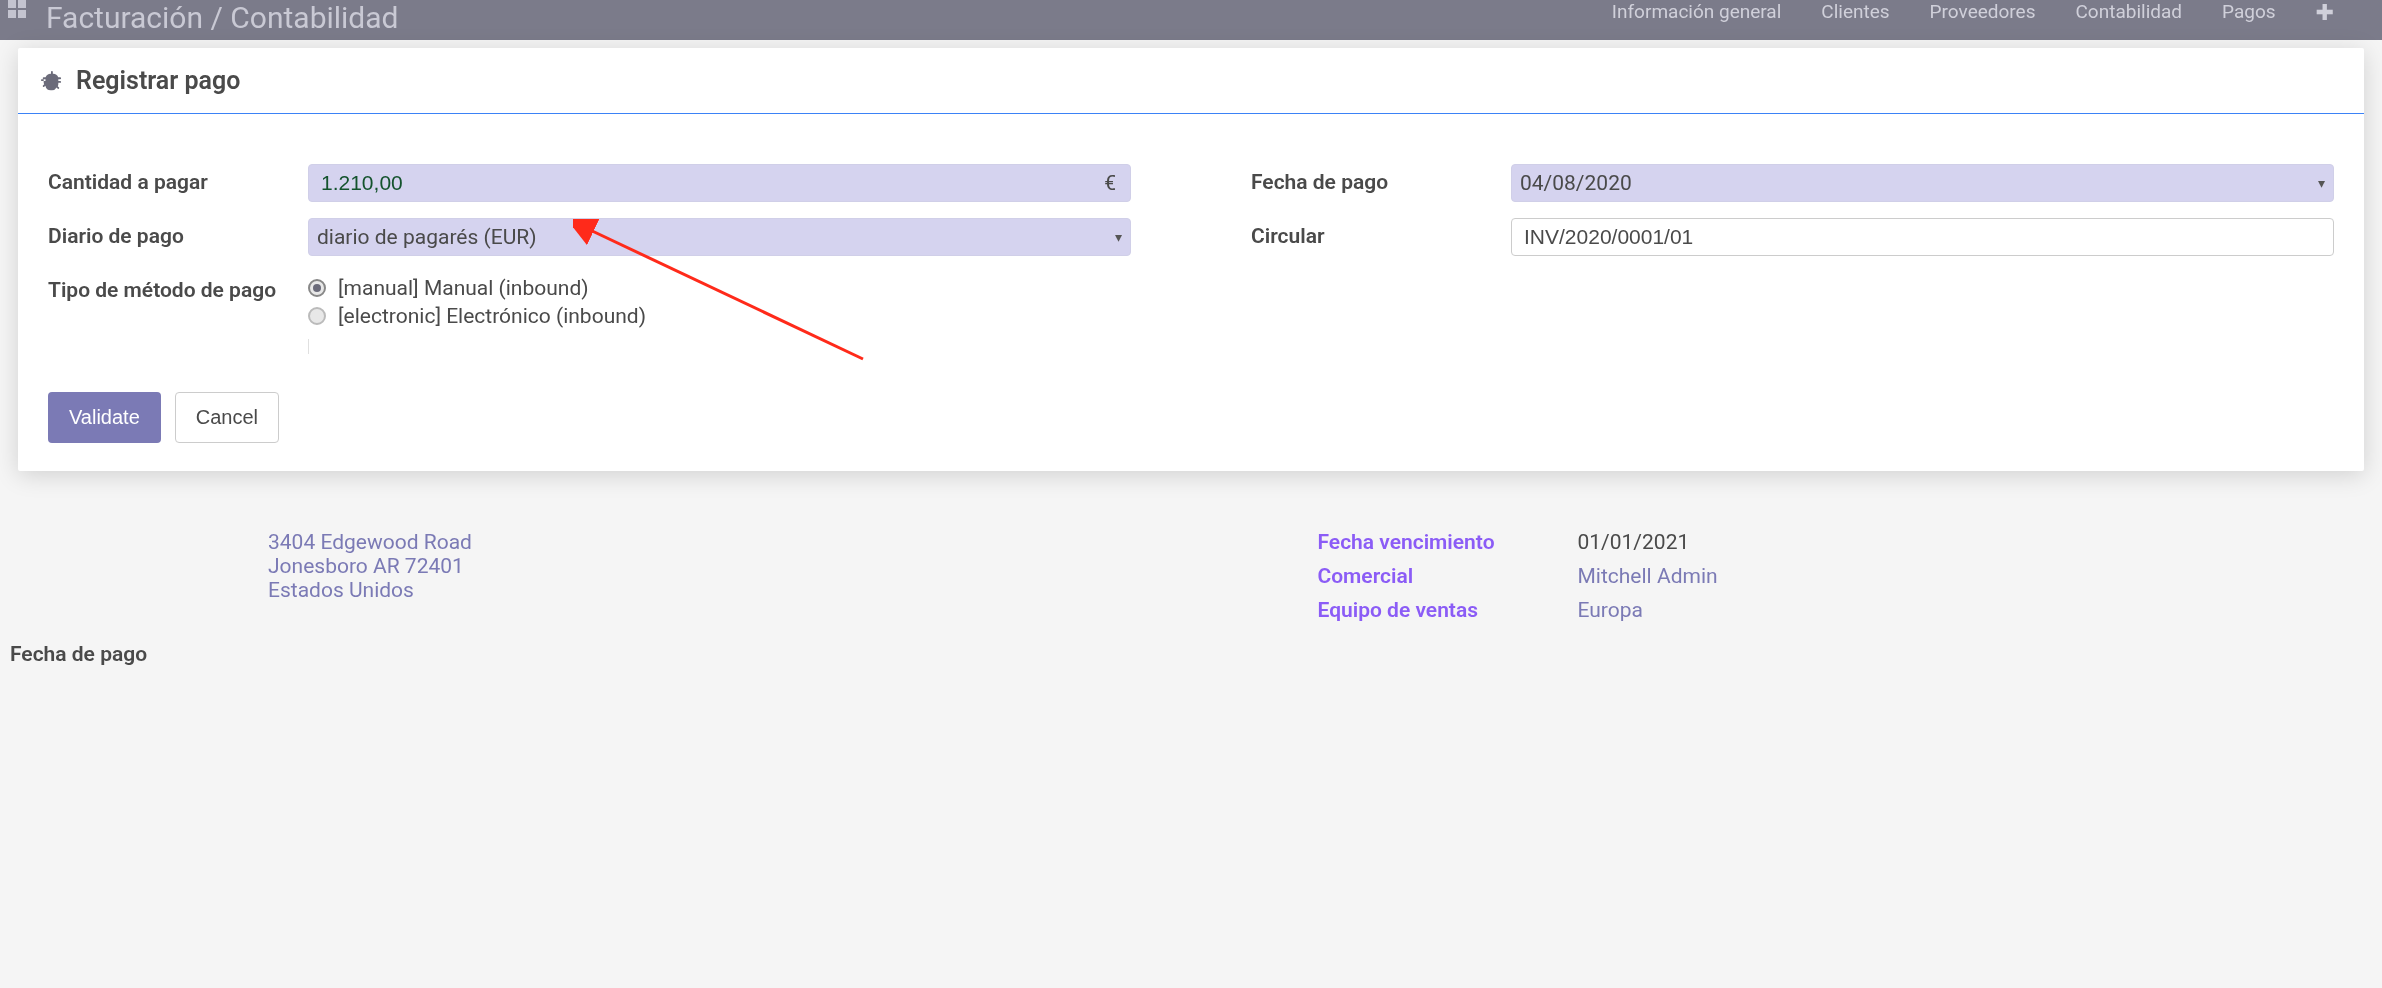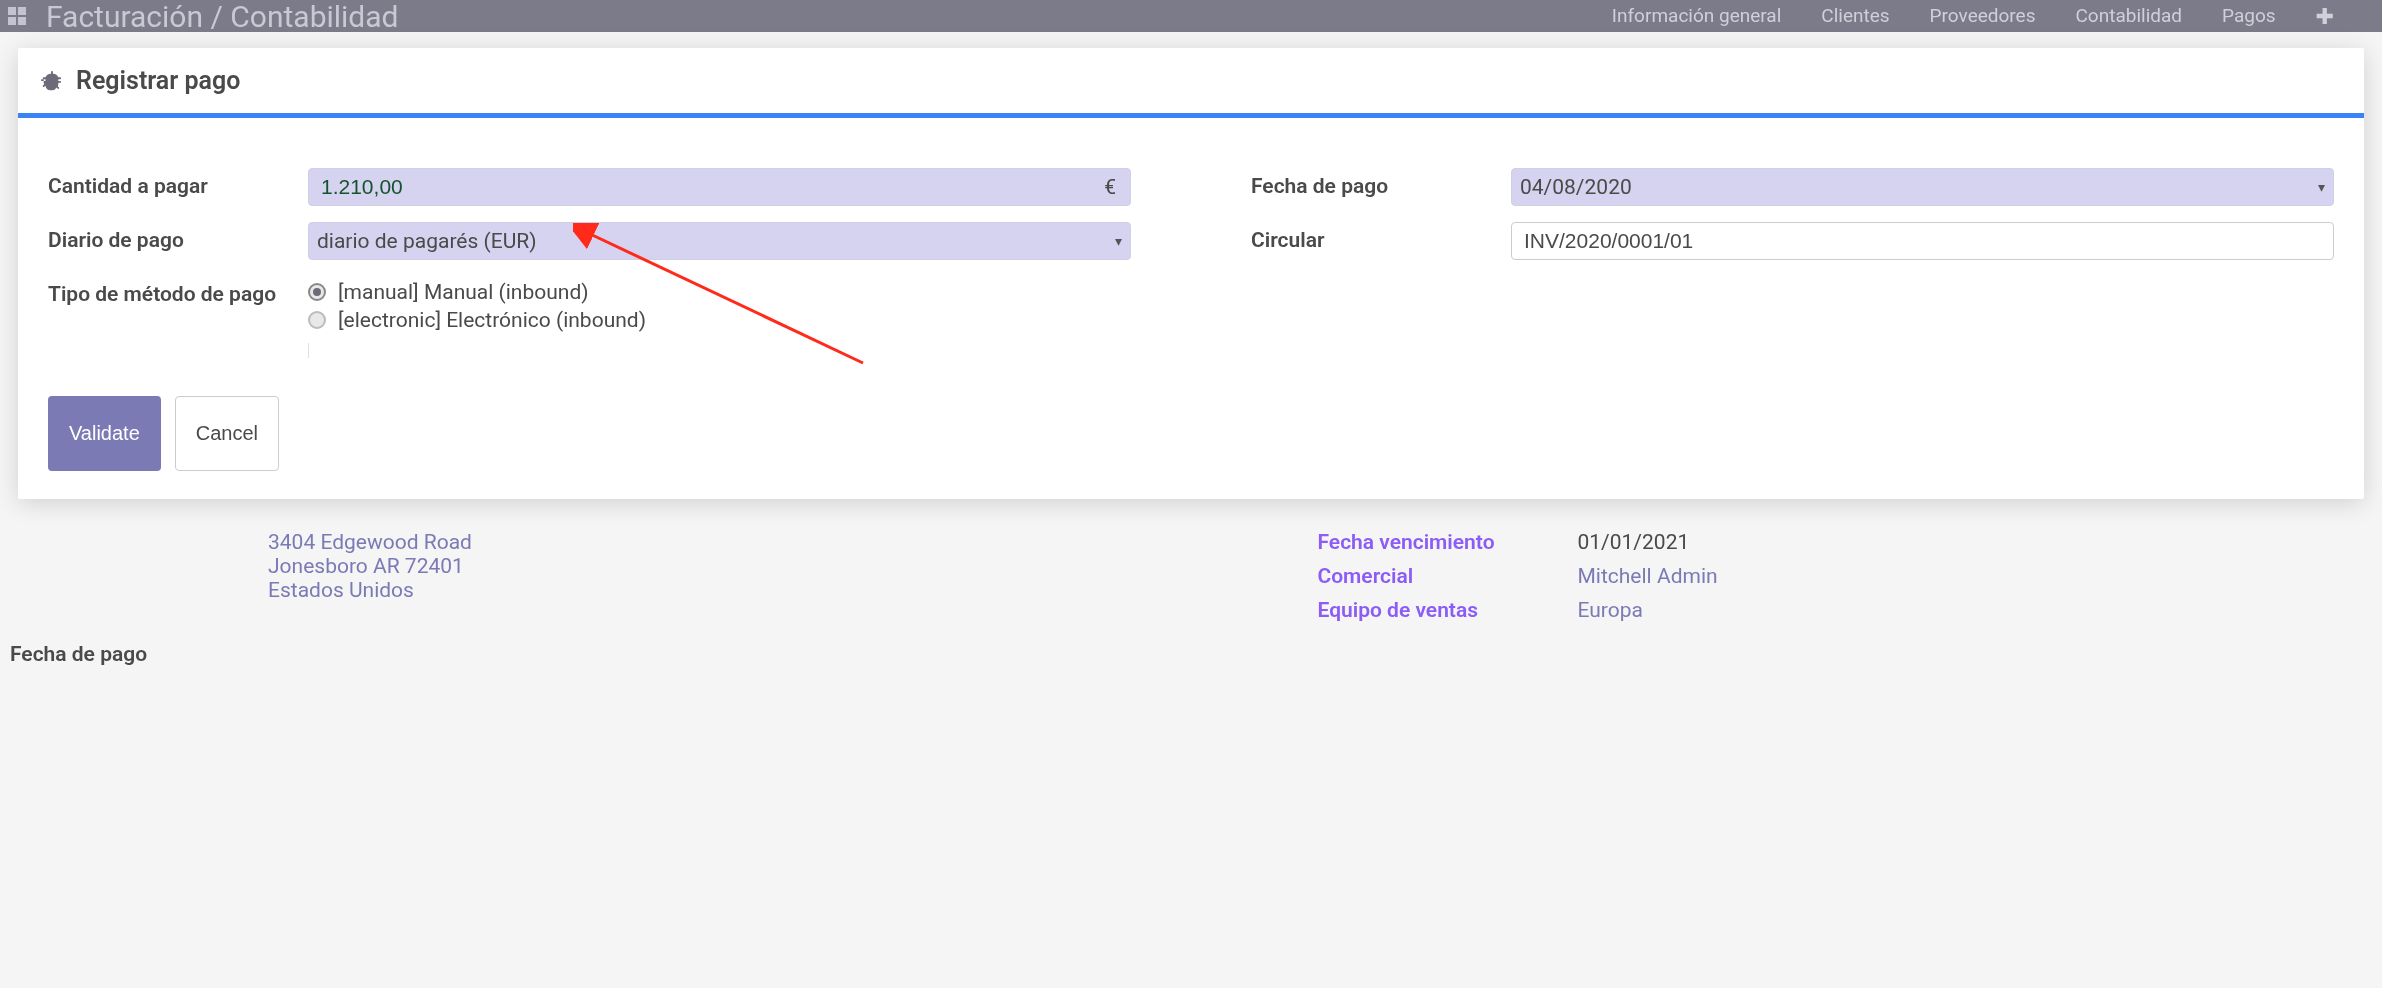--- a/index.html
+++ b/index.html
@@ -5,24 +5,24 @@
     * { box-sizing: border-box; margin: 0; padding: 0; }
     body {
       font-family: -apple-system, BlinkMacSystemFont, "Segoe UI", Roboto, sans-serif;
       background: #f5f5f5;
       color: #4c4c4c;
       overflow: hidden;
     }
     
     
     .navbar {
-      height: 32px;
+      height: 40px;
       background: #7b7b8a;
       display: flex;
-      align-items: center;
+      align-items: flex-start;
       padding: 0 8px;
       color: #d4d4dc;
     }
     .apps-icon {
       width: 18px;
       height: 18px;
       display: grid;
       grid-template-columns: 1fr 1fr;
       grid-template-rows: 1fr 1fr;
       gap: 2px;
@@ -63,21 +63,21 @@
       top: 48px;
       left: 18px;
       right: 18px;
       background: #fff;
       box-shadow: 0 4px 24px rgba(0,0,0,0.15);
       border-radius: 2px;
       z-index: 100;
     }
     .modal-header {
       padding: 18px 22px;
-      border-bottom: 5px solid #3b82f6;
+      border-bottom: 1px solid #3b82f6;
       display: flex;
       align-items: center;
       gap: 14px;
     }
     .bug-icon {
       width: 22px;
       height: 22px;
       color: #6b6b7a;
     }
     .modal-title {
@@ -222,21 +222,21 @@
       position: absolute;
       pointer-events: none;
     }
     
     .modal-footer {
       padding: 18px 30px 28px 30px;
       display: flex;
       gap: 14px;
     }
     .btn {
-      padding: 25px 20px;
+      padding: 13px 20px;
       font-size: 20px;
       border-radius: 4px;
       cursor: pointer;
       border: 1px solid transparent;
       text-align: right;
     }
     .btn-primary {
       background: #7b7ab5;
       color: #fff;
     }

